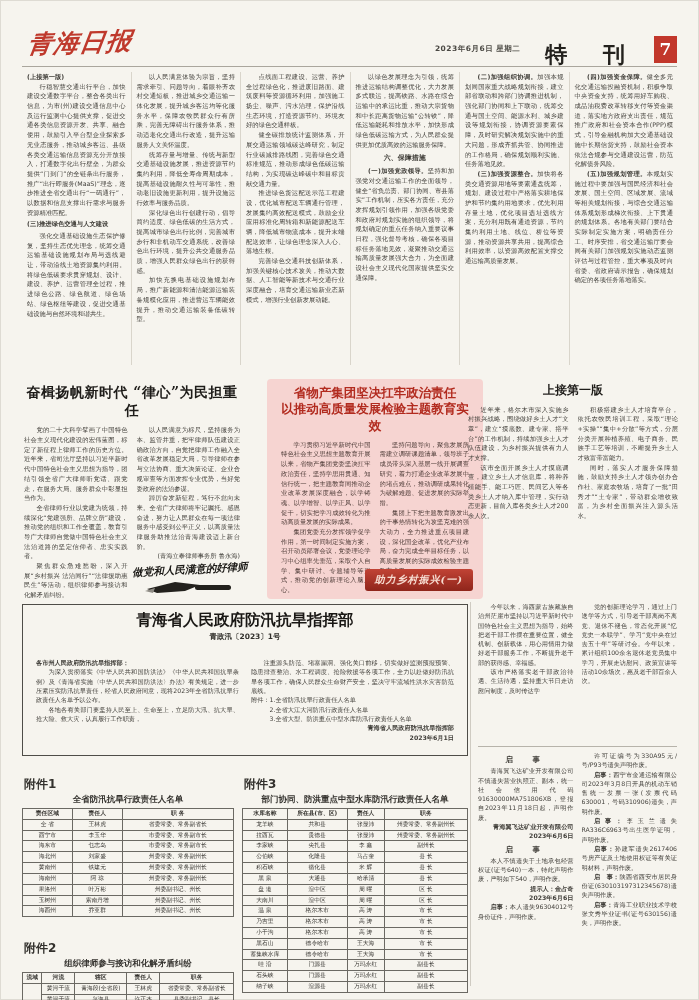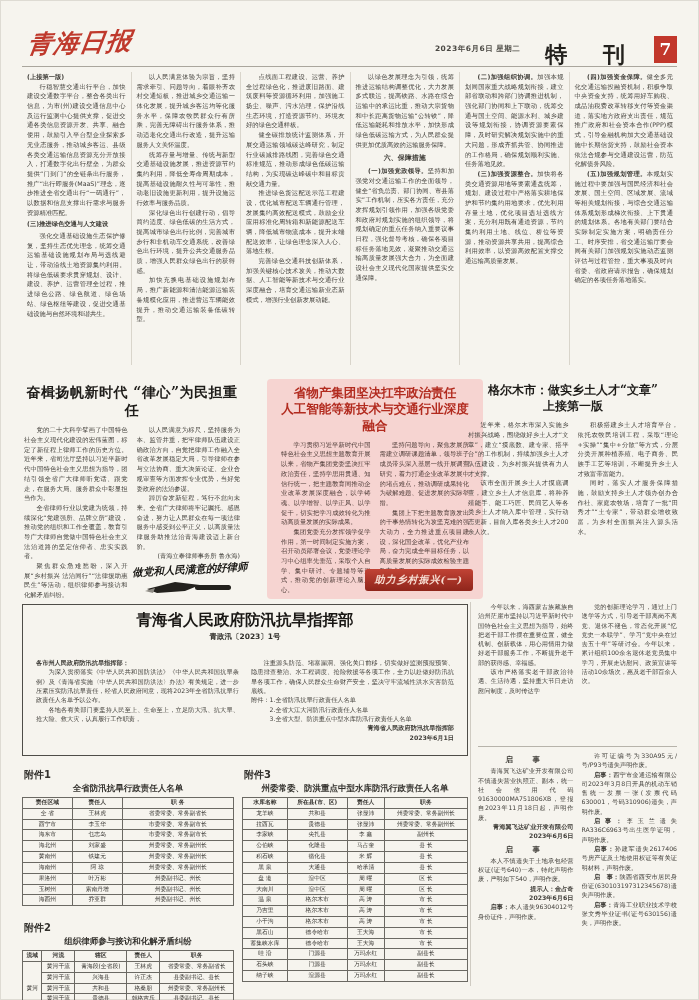--- a/index.html
+++ b/index.html
@@ -65,21 +65,21 @@
   .nbody{display:flex;gap:12px;height:92px;overflow:hidden;}
   .nb{flex:1 1 0;font-size:6.2px;line-height:1.5;text-align:justify;color:#403e39;}
   .nb p{margin:0;text-indent:2em;}
   .nb p.salut{text-indent:0;font-weight:bold;}
   .nb p.att{text-indent:0;}
   .nb p.sign{text-align:right;text-indent:0;font-weight:bold;}
   
   .tablezone{position:absolute;left:22px;top:760px;width:446px;bottom:12px;display:flex;gap:8px;}
   .tz-left{width:212px;}
   .tz-right{flex:1;}
-  .attach-label{font-size:10px;font-weight:bold;margin:8px 0 1px 2px;}
+  .attach-label{font-size:12px;font-weight:bold;margin:16px 0 1px 2px;}
   .tbl-title{text-align:center;font-weight:bold;font-size:8.5px;margin:0 0 2px;
         font-family:"DejaVu Serif",serif;}
   table.dt{width:100%;border-collapse:collapse;font-size:5.8px;color:#33312d;}
   table.dt th,table.dt td{border:1px solid #6b6963;padding:1px 2px;text-align:center;line-height:1.35;
         font-weight:normal;}
   table.dt th{font-weight:bold;}
   .tbl-gap{height:7px;}
   
   .rcol{position:absolute;left:478px;top:602px;width:199px;bottom:12px;}
   .rcol-title{font-family:"DejaVu Serif","Liberation Serif",serif;font-weight:bold;text-align:center;
@@ -164,41 +164,40 @@
           <polygon points="2,10 30,3 55,6 40,12 12,14" fill="#23211d"></polygon>
           <rect x="50" y="6" width="36" height="5" rx="2.5" fill="#23211d"></rect>
           <polygon points="0,12 10,9 8,14" fill="#8f8c85"></polygon>
         </svg>
       </div>
     </div>
 
     <div class="art art-mid">
       <div class="art-title">
         <div>省物产集团坚决扛牢政治责任</div>
-        <div>人工智能等新技术与交通行业深度融合</div>
+        <div>以推动高质量发展检验主题教育实效</div>
       </div>
       <div class="art-cols">
         <div class="acol">
             <p>学习贯彻习近平新时代中国特色社会主义思想主题教育开展以来，省物产集团党委坚决扛牢政治责任，坚持学思用贯通、知信行统一，把主题教育同推动企业改革发展深度融合，以学铸魂、以学增智、以学正风、以学促干，切实把学习成效转化为推动高质量发展的实际成果。</p>
             <p>集团党委充分发挥领学促学作用，第一时间制定实施方案，召开动员部署会议，党委理论学习中心组率先垂范，采取个人自学、集中研讨、专题辅导等形式，推动党的创新理论入脑入心。</p>
           </div>
         <div class="acol" style="position:relative;">
           <div>
               <p>坚持问题导向，聚焦发展所需建立调研课题清单，领导班子成员带头深入基层一线开展调查研究，着力打通企业改革发展中的堵点难点，推动调研成果转化为破解难题、促进发展的实际举措。</p>
               <p>集团上下把主题教育激发出的干事热情转化为攻坚克难的强大动力，全力推进重点项目建设，深化国企改革，优化产业布局，奋力完成全年目标任务，以高质量发展的实际成效检验主题教育成果。</p>
             </div>
           <div class="mid-attr" style="position:static;text-align:right;">(李欣)</div>
         </div>
       </div>
       <div class="banner">助力乡村振兴(一)</div>
     </div>
 
     <div class="art art-right">
       <div class="art-title">
-        <div>格尔木市：做实乡土人才“文章”</div>
         <div>上接第一版</div>
       </div>
       <div class="art-cols">
         <div class="acol">
             <p>近年来，格尔木市深入实施乡村振兴战略，围绕做好乡土人才“文章”，建立“摸底数、建专家、搭平台”的工作机制，持续加强乡土人才队伍建设，为乡村振兴提供有力人才支撑。</p>
             <p>该市全面开展乡土人才摸底调查，建立乡土人才信息库，将种养殖能手、能工巧匠、民间艺人等各类乡土人才纳入库中管理，实行动态更新，目前入库各类乡土人才200余人次。</p>
           </div>
         <div class="acol">
             <p>积极搭建乡土人才培育平台，依托农牧民培训工程，采取“理论+实操”“集中+分散”等方式，分层分类开展种植养殖、电子商务、民族手工艺等培训，不断提升乡土人才致富带富能力。</p>
             <p>同时，落实人才服务保障措施，鼓励支持乡土人才领办创办合作社、家庭农牧场，培育了一批“田秀才”“土专家”，带动群众增收致富，为乡村全面振兴注入源头活水。</p>
@@ -332,21 +331,21 @@
               <td>黄河干流</td>
               <td>贵南县</td>
               <td>王学文</td>
               <td>县委副书记、县长</td>
             </tr>
           </tbody>
         </table>
     </div>
     <div class="tz-right">
       <div class="attach-label">附件3</div>
-      <div class="tbl-title">州委常委、防洪重点中型水库防汛行政责任人名单</div>
+      <div class="tbl-title">部门协同、防洪重点中型水库防汛行政责任人名单</div>
       <table class="dt">
           <thead>
             <tr>
               <th>水库名称</th>
               <th>所在县(市、区)</th>
               <th>责任人</th>
               <th>职务</th>
             </tr>
           </thead>
           <tbody>

